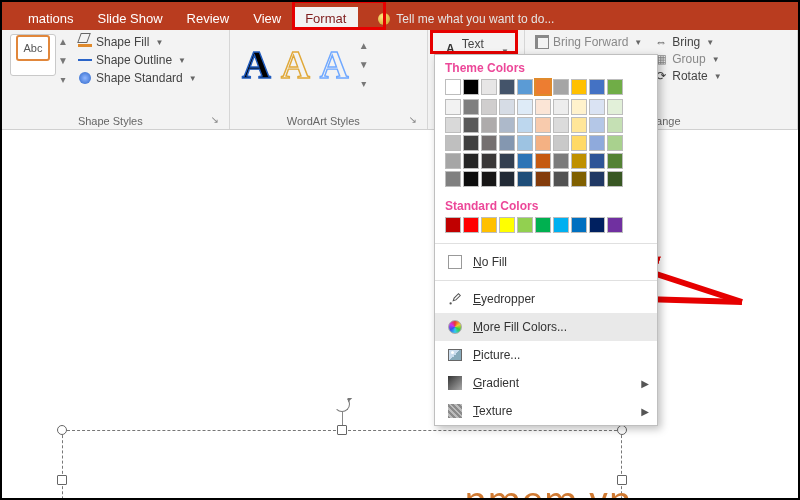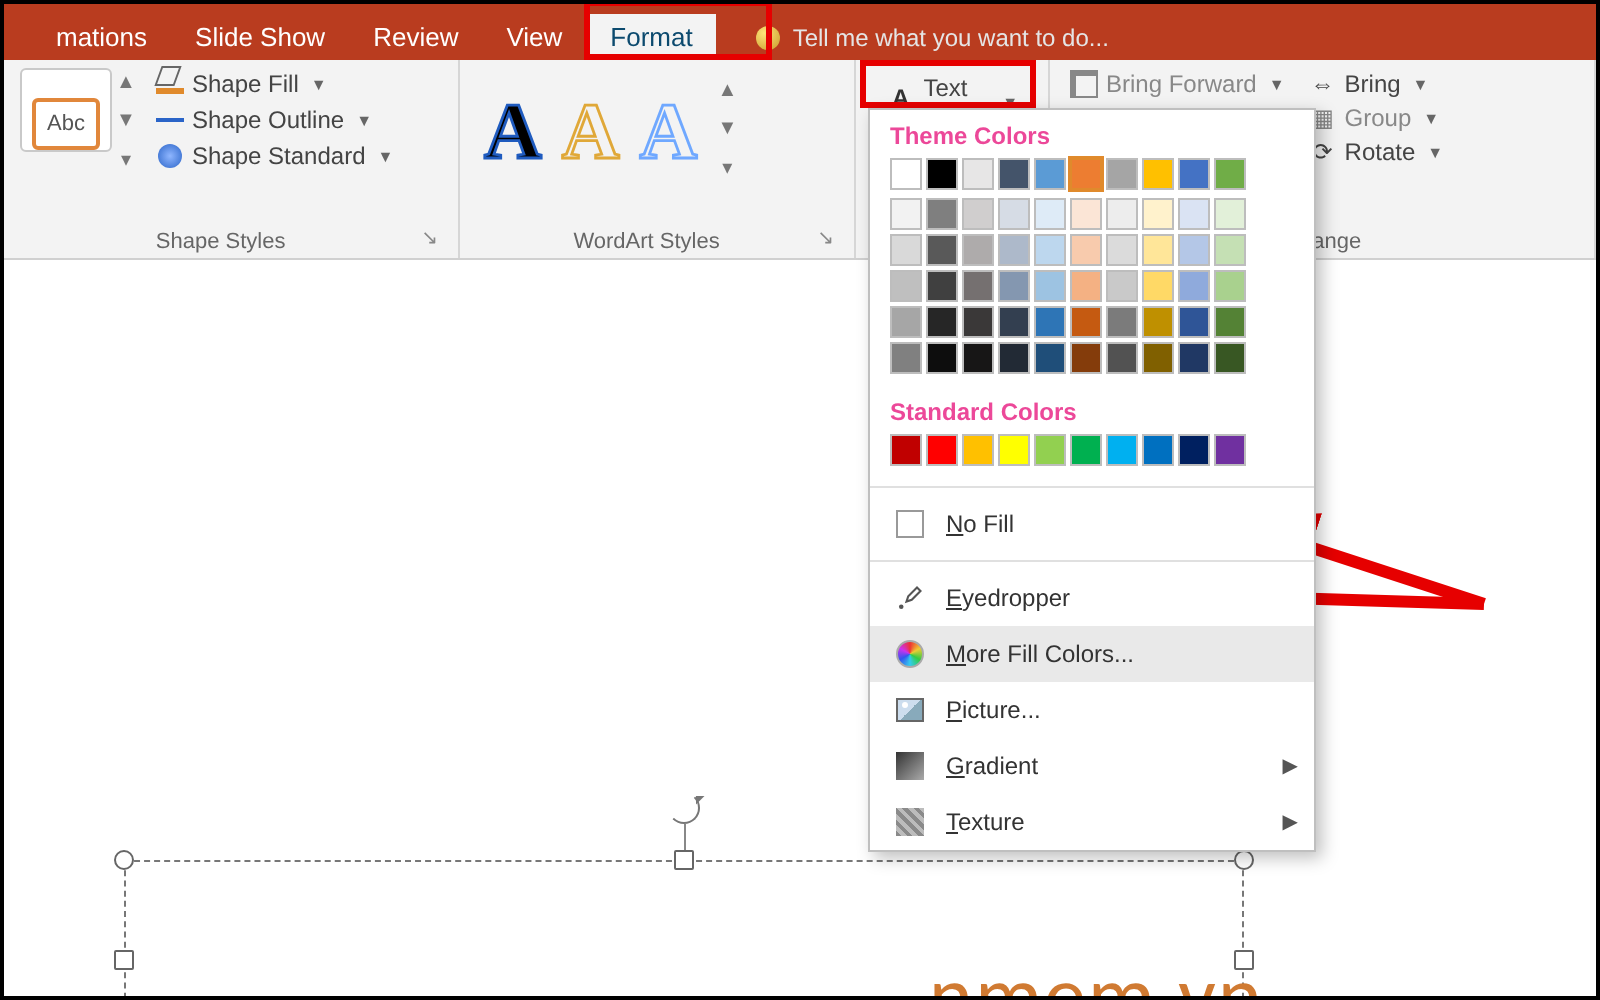--- a/index.html
+++ b/index.html
@@ -1,32 +1,32 @@
 <!DOCTYPE html>
 <html><head>
 <meta charset="utf-8">
 <style>
   * { box-sizing: border-box; margin: 0; padding: 0; font-family: "Segoe UI", Arial, sans-serif; }
   body { background: #fff; width: 800px; height: 500px; overflow: hidden; position: relative; border: 2px solid #000; }
 
   
   .tabstrip { height: 28px; background: #b93c1f; display: flex; align-items: flex-end; padding-left: 14px; font-size: 13px; color: #fff; position: relative; }
   .tabstrip .tab { padding: 4px 12px; cursor: pointer; }
-  .tabstrip .tab.active { background: #f3f3f3; color: #0c4a6e; margin-top: 20px; }
+  .tabstrip .tab.active { background: #f3f3f3; color: #7f1d1d; margin-top: 20px; }
   .tabstrip .tellme { margin-left: 20px; color: #e5e5e5; font-size: 12px; display: flex; align-items: center; gap: 6px; padding-bottom: 4px; }
   .tabstrip .bulb { width: 12px; height: 12px; border-radius: 50%; background: radial-gradient(circle at 35% 30%, #ffe47a, #c99a2a); display: inline-block; }
   .highlight-format { position: absolute; border: 3px solid #e60000; pointer-events: none; }
 
   
   .ribbon { height: 100px; background: #f3f3f3; border-bottom: 1px solid #d0d0d0; display: flex; font-size: 12px; color: #444; position: relative; }
   .group { border-right: 1px solid #d6d6d6; padding: 4px 8px 2px 8px; display: flex; flex-direction: column; justify-content: space-between; }
   .group-label { text-align: center; font-size: 11px; color: #666; padding-top: 2px; }
   .group-body { display: flex; align-items: flex-start; gap: 8px; flex: 1; }
 
-  .shape-sample { width: 46px; height: 42px; border: 1px solid #c9c9c9; border-radius: 3px; display: flex; align-items: flex-end; justify-content: center; background: #fff; }
+  .shape-sample { width: 46px; height: 42px; border: 1px solid #c9c9c9; border-radius: 3px; display: flex; align-items: flex-start; justify-content: center; background: #fff; }
   .shape-sample .rect { width: 34px; height: 26px; border: 2px solid #e1873b; border-radius: 3px; display:flex; align-items:center; justify-content:center; font-size:11px; color:#555; }
   .chev { width:10px; text-align:center; color:#777; font-size:10px; }
 
   .stack { display:flex; flex-direction:column; gap:2px; }
   .stack-item { display:flex; align-items:center; gap:4px; padding:1px 2px; white-space:nowrap; }
   .mini-ico { width:14px; height:14px; display:inline-flex; align-items:center; justify-content:center; }
   .paint-bucket { width:14px; height:10px; border-bottom:3px solid #e08a2c; position:relative; }
   .paint-bucket::before { content:""; position:absolute; left:1px; top:-4px; width:8px; height:8px; border:1px solid #666; transform:skewX(-20deg); }
   .pen-line { width:14px; height:10px; position:relative; }
   .pen-line::before { content:""; position:absolute; left:0; right:0; top:4px; height:2px; background:#2a64c8; }

